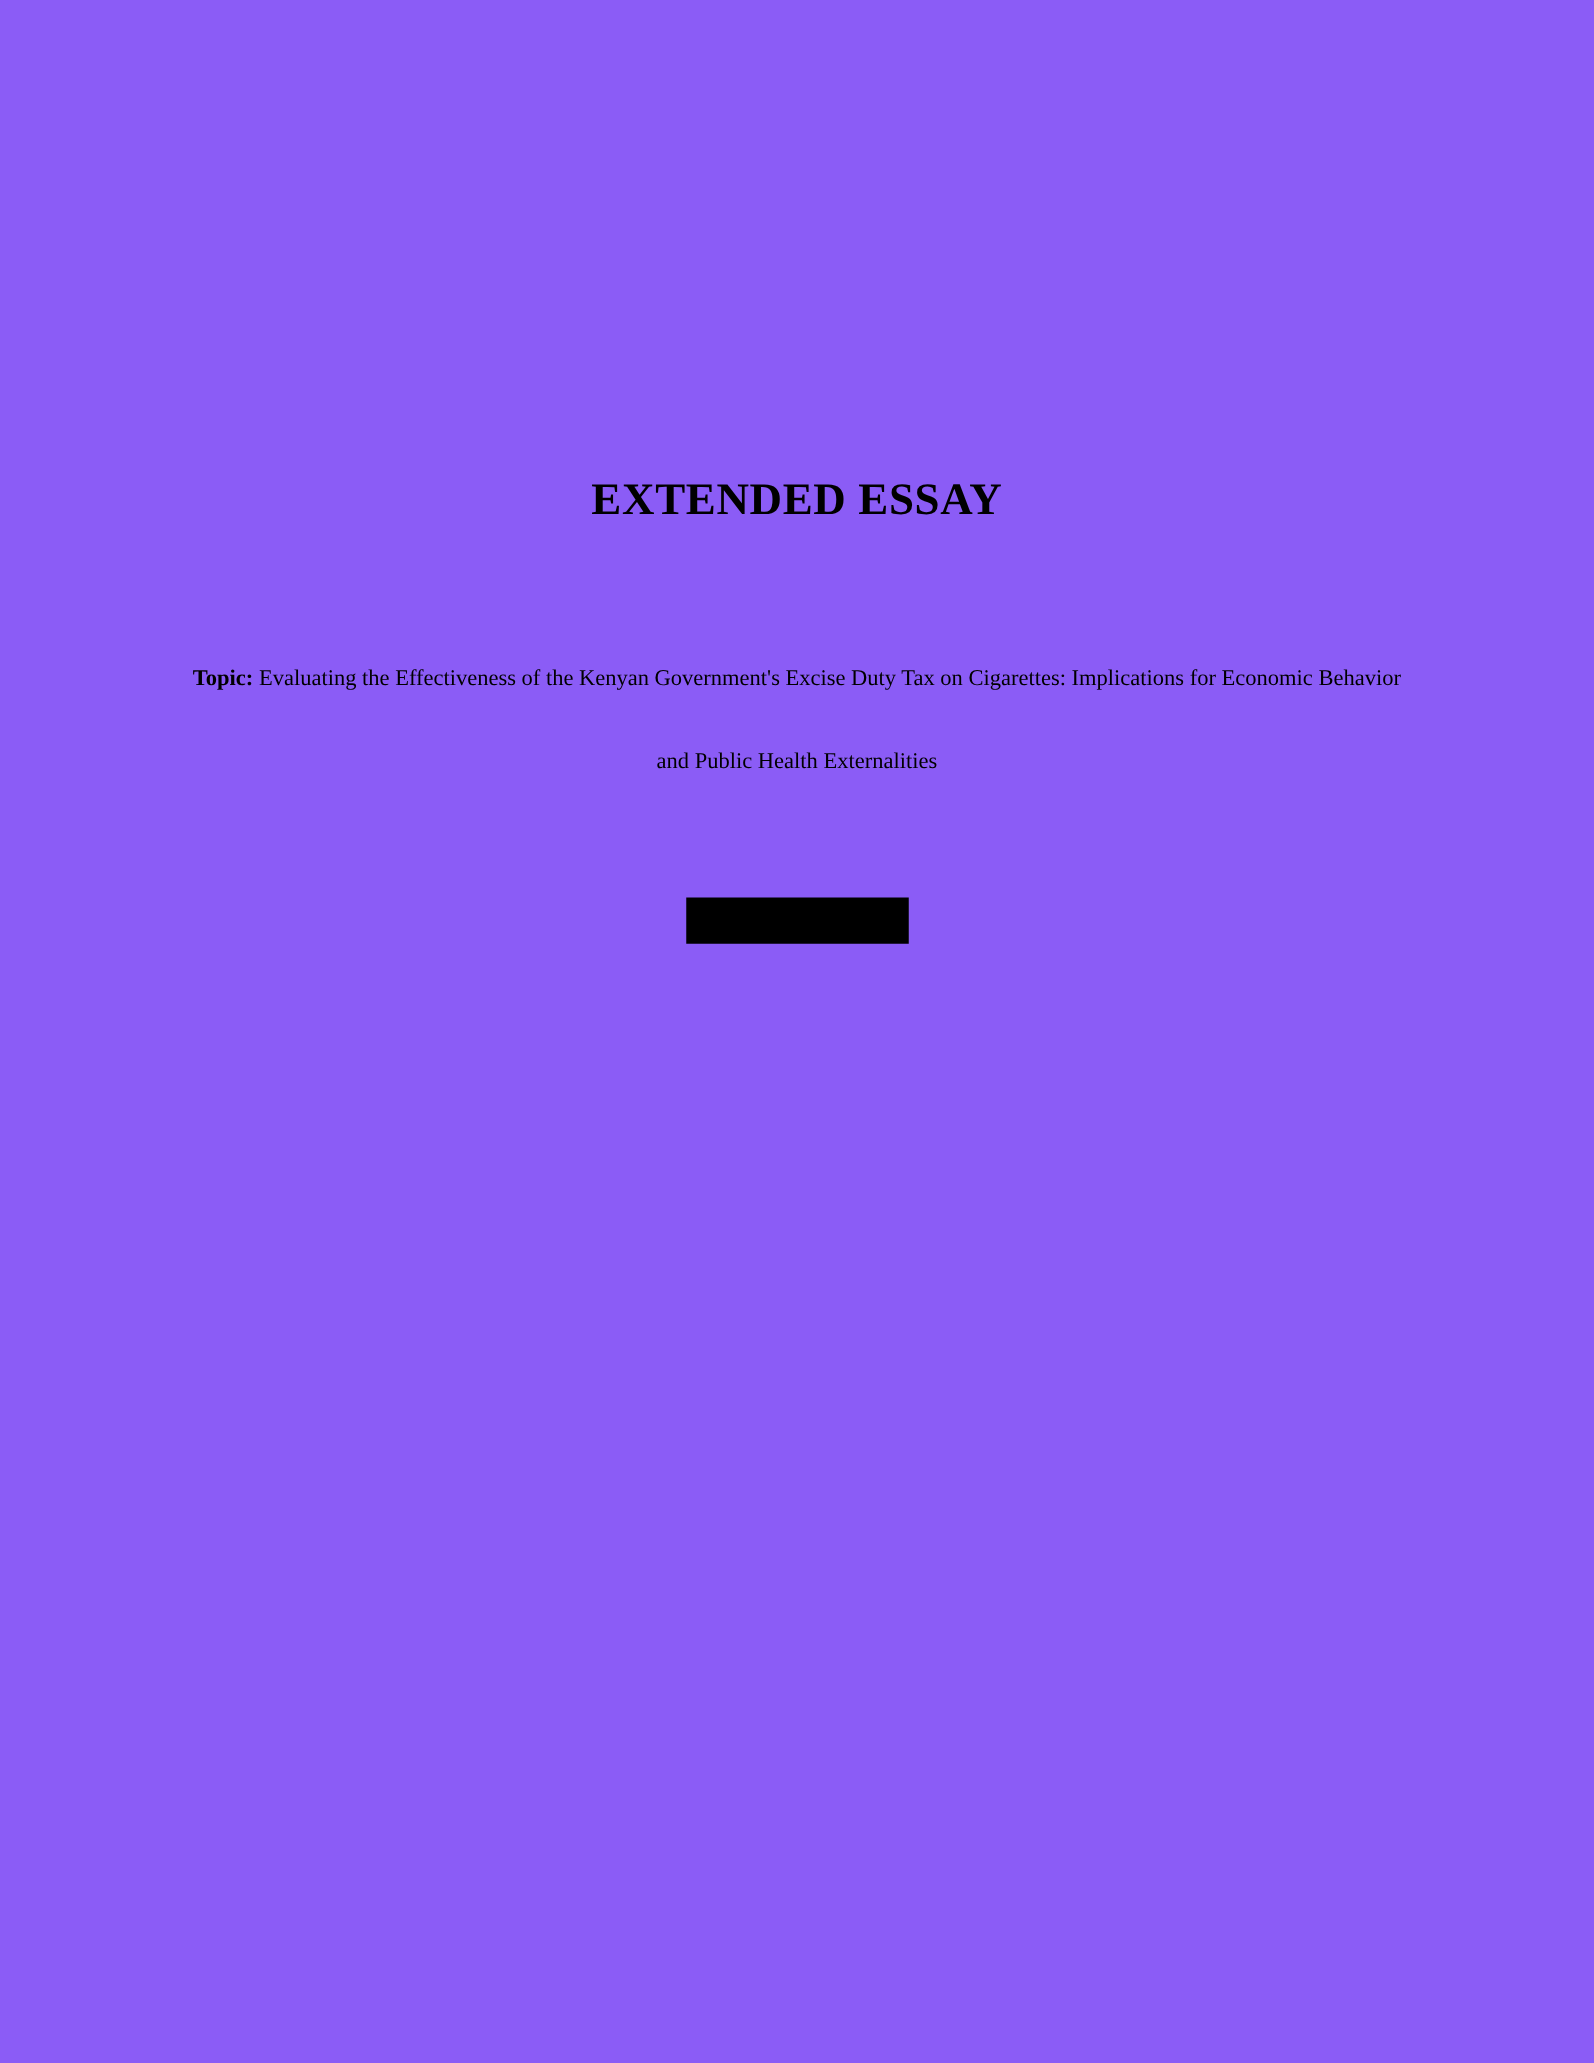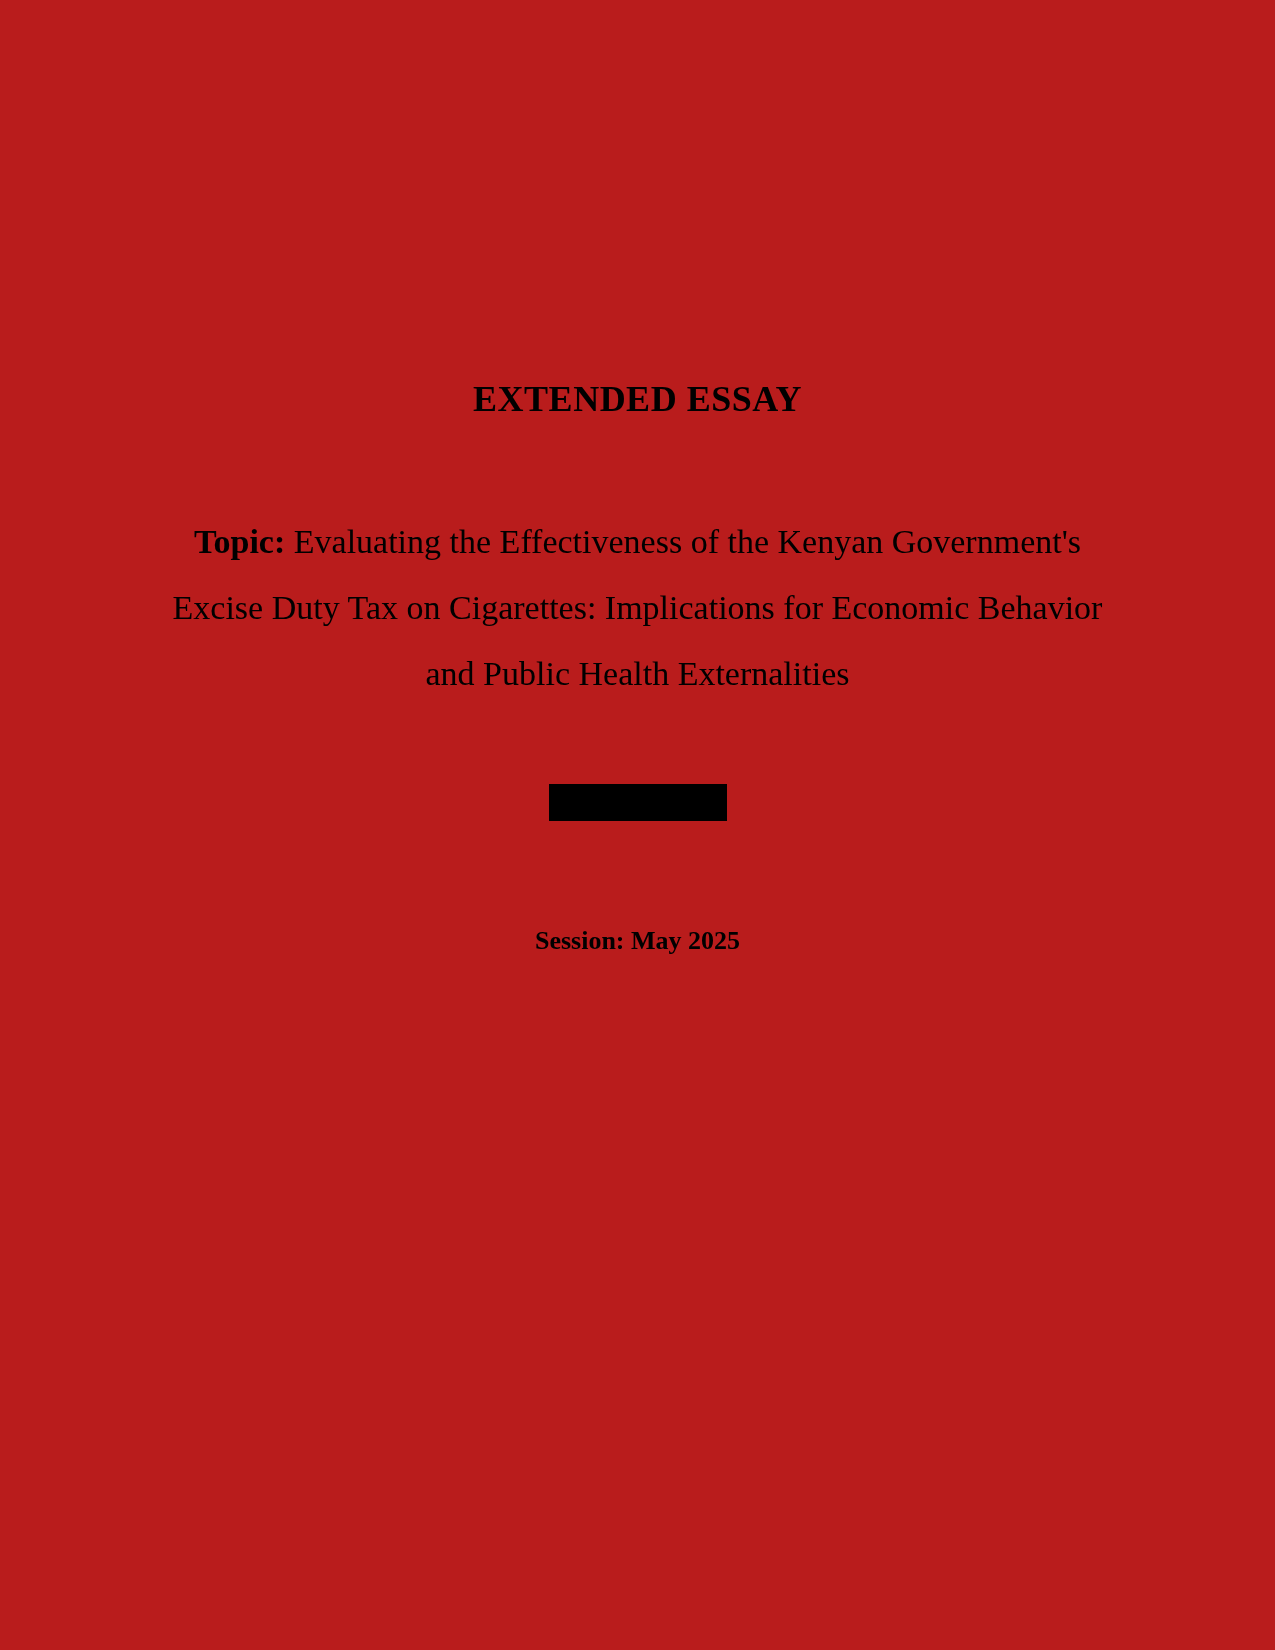--- a/index.html
+++ b/index.html
@@ -5,38 +5,38 @@
   html, body {
     margin: 0;
     padding: 0;
     background: #ffffff;
   }
   .page {
     position: relative;
     width: 1275px;
     height: 1650px;
     margin: 0 auto;
-    background: #b91c1c;
+    background: #8b5cf6;
     color: #000000;
     font-family: "Liberation Serif", "DejaVu Serif", serif;
     overflow: hidden;
   }
   .title {
     margin: 0;
     padding-top: 376px;
     font-size: 36px;
     line-height: 46px;
     font-weight: 700;
     text-align: center;
     letter-spacing: 0.5px;
   }
   .para {
     width: 975px;
     margin: 0 auto;
-    font-size: 34px;
+    font-size: 18px;
     line-height: 66px;
     text-align: center;
   }
   .para .label {
     font-weight: 700;
   }
   .topic-para {
     margin-top: 87px;
   }
   .research-para {
@@ -72,15 +72,14 @@
 
   <h1 class="title">EXTENDED ESSAY</h1>
 
   <p class="para topic-para"><span class="label">Topic:</span><span> Evaluating the Effectiveness of the Kenyan Government's Excise Duty Tax on Cigarettes: Implications for Economic Behavior and Public Health Externalities</span></p>
 
 
 
 
   <div class="redaction" style="background: rgb(0, 0, 0);"></div>
 
-  <p class="line session-line">Session: May 2025</p>
 
 </div>
 
 </body></html>

